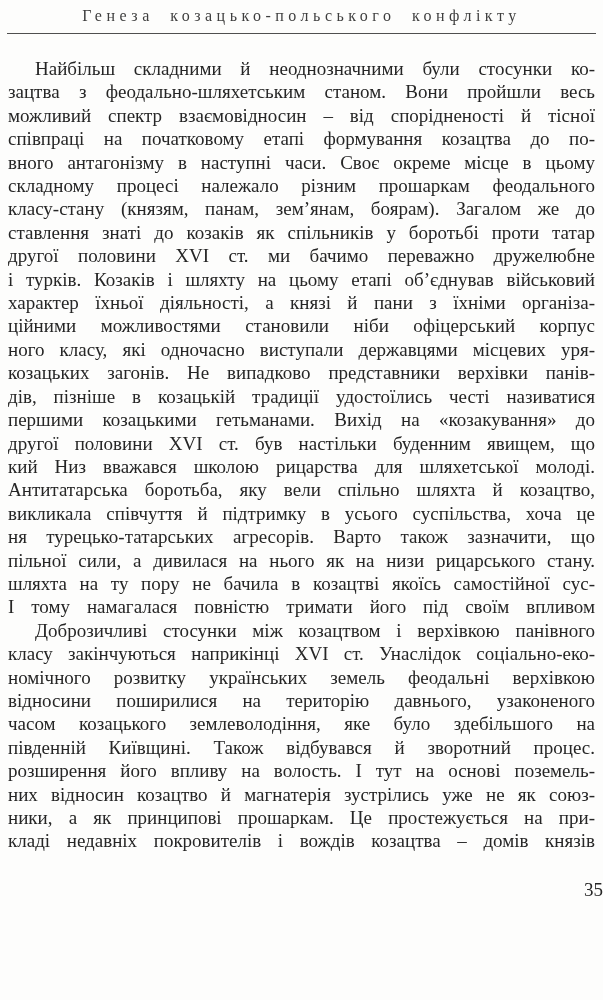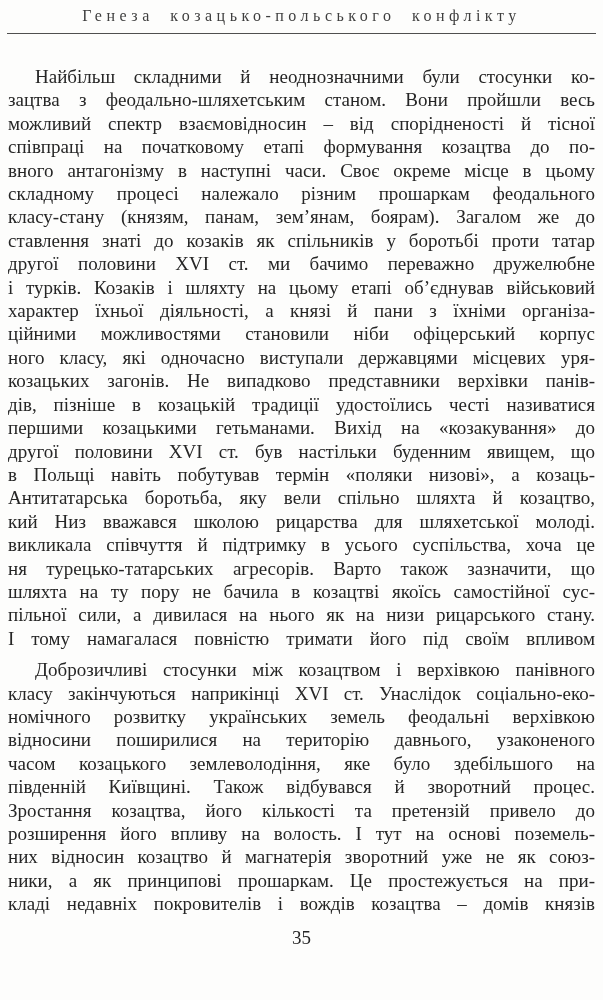--- a/index.html
+++ b/index.html
@@ -52,25 +52,24 @@
     font-size: 19px;
     line-height: 23.4px;
     color: var(--text, #262626);
     text-align: justify;
     text-align-last: justify;
     white-space: normal;
     overflow: hidden;
   }
   .paragraph .line:first-child {
     text-indent: 27px;
-    margin-top: 8px;
   }
   .page-footer {
-    margin-top: 10px;
-    text-align: center;
+    margin-top: 25px;
+    text-align: right;
   }
   .page-number {
     display: inline-block;
     font-size: 19px;
     line-height: 23px;
     color: var(--text, #262626);
   }
 </style>
 </head>
 <body>
@@ -93,39 +92,37 @@
         <div class="line">ставлення знаті до козаків як спільників у боротьбі проти татар</div>
         <div class="line">другої половини XVI ст. ми бачимо переважно дружелюбне</div>
         <div class="line">і турків. Козаків і шляхту на цьому етапі об’єднував військовий</div>
         <div class="line">характер їхньої діяльності, а князі й пани з їхніми організа-</div>
         <div class="line">ційними можливостями становили ніби офіцерський корпус</div>
         <div class="line">ного класу, які одночасно виступали державцями місцевих уря-</div>
         <div class="line">козацьких загонів. Не випадково представники верхівки панів-</div>
         <div class="line">дів, пізніше в козацькій традиції удостоїлись честі називатися</div>
         <div class="line">першими козацькими гетьманами. Вихід на «козакування» до</div>
         <div class="line">другої половини XVI ст. був настільки буденним явищем, що</div>
-        <div class="line">в Польщі навіть побутував термін «поляки низові», а козаць-</div>
+        <div class="line">кий Низ вважався школою рицарства для шляхетської молоді.</div>
         <div class="line">Антитатарська боротьба, яку вели спільно шляхта й козацтво,</div>
-        <div class="line">кий Низ вважався школою рицарства для шляхетської молоді.</div>
         <div class="line">викликала співчуття й підтримку в усього суспільства, хоча це</div>
         <div class="line">ня турецько-татарських агресорів. Варто також зазначити, що</div>
+        <div class="line">пільної сили, а дивилася на нього як на низи рицарського стану.</div>
         <div class="line">шляхта на ту пору не бачила в козацтві якоїсь самостійної сус-</div>
-        <div class="line">пільної сили, а дивилася на нього як на низи рицарського стану.</div>
         <div class="line">І тому намагалася повністю тримати його під своїм впливом</div>
       </div>
     <div class="paragraph">
         <div class="line">Доброзичливі стосунки між козацтвом і верхівкою панівного</div>
         <div class="line">класу закінчуються наприкінці XVI ст. Унаслідок соціально-еко-</div>
         <div class="line">номічного розвитку українських земель феодальні верхівкою</div>
         <div class="line">відносини поширилися на територію давнього, узаконеного</div>
         <div class="line">часом козацького землеволодіння, яке було здебільшого на</div>
         <div class="line">південній Київщині. Також відбувався й зворотний процес.</div>
-        <div class="line">Зростання козацтва, його кількості та претензій привело до</div>
         <div class="line">розширення його впливу на волость. І тут на основі поземель-</div>
-        <div class="line">них відносин козацтво й магнатерія зворотний уже не як союз-</div>
+        <div class="line">них відносин козацтво й магнатерія зустрілись уже не як союз-</div>
         <div class="line">ники, а як принципові прошаркам. Це простежується на при-</div>
         <div class="line">кладі недавніх покровителів і вождів козацтва – домів князів</div>
       </div>
   </main>
 
   <footer class="page-footer">
     <span class="page-number">35</span>
   </footer>
 
 </div>

